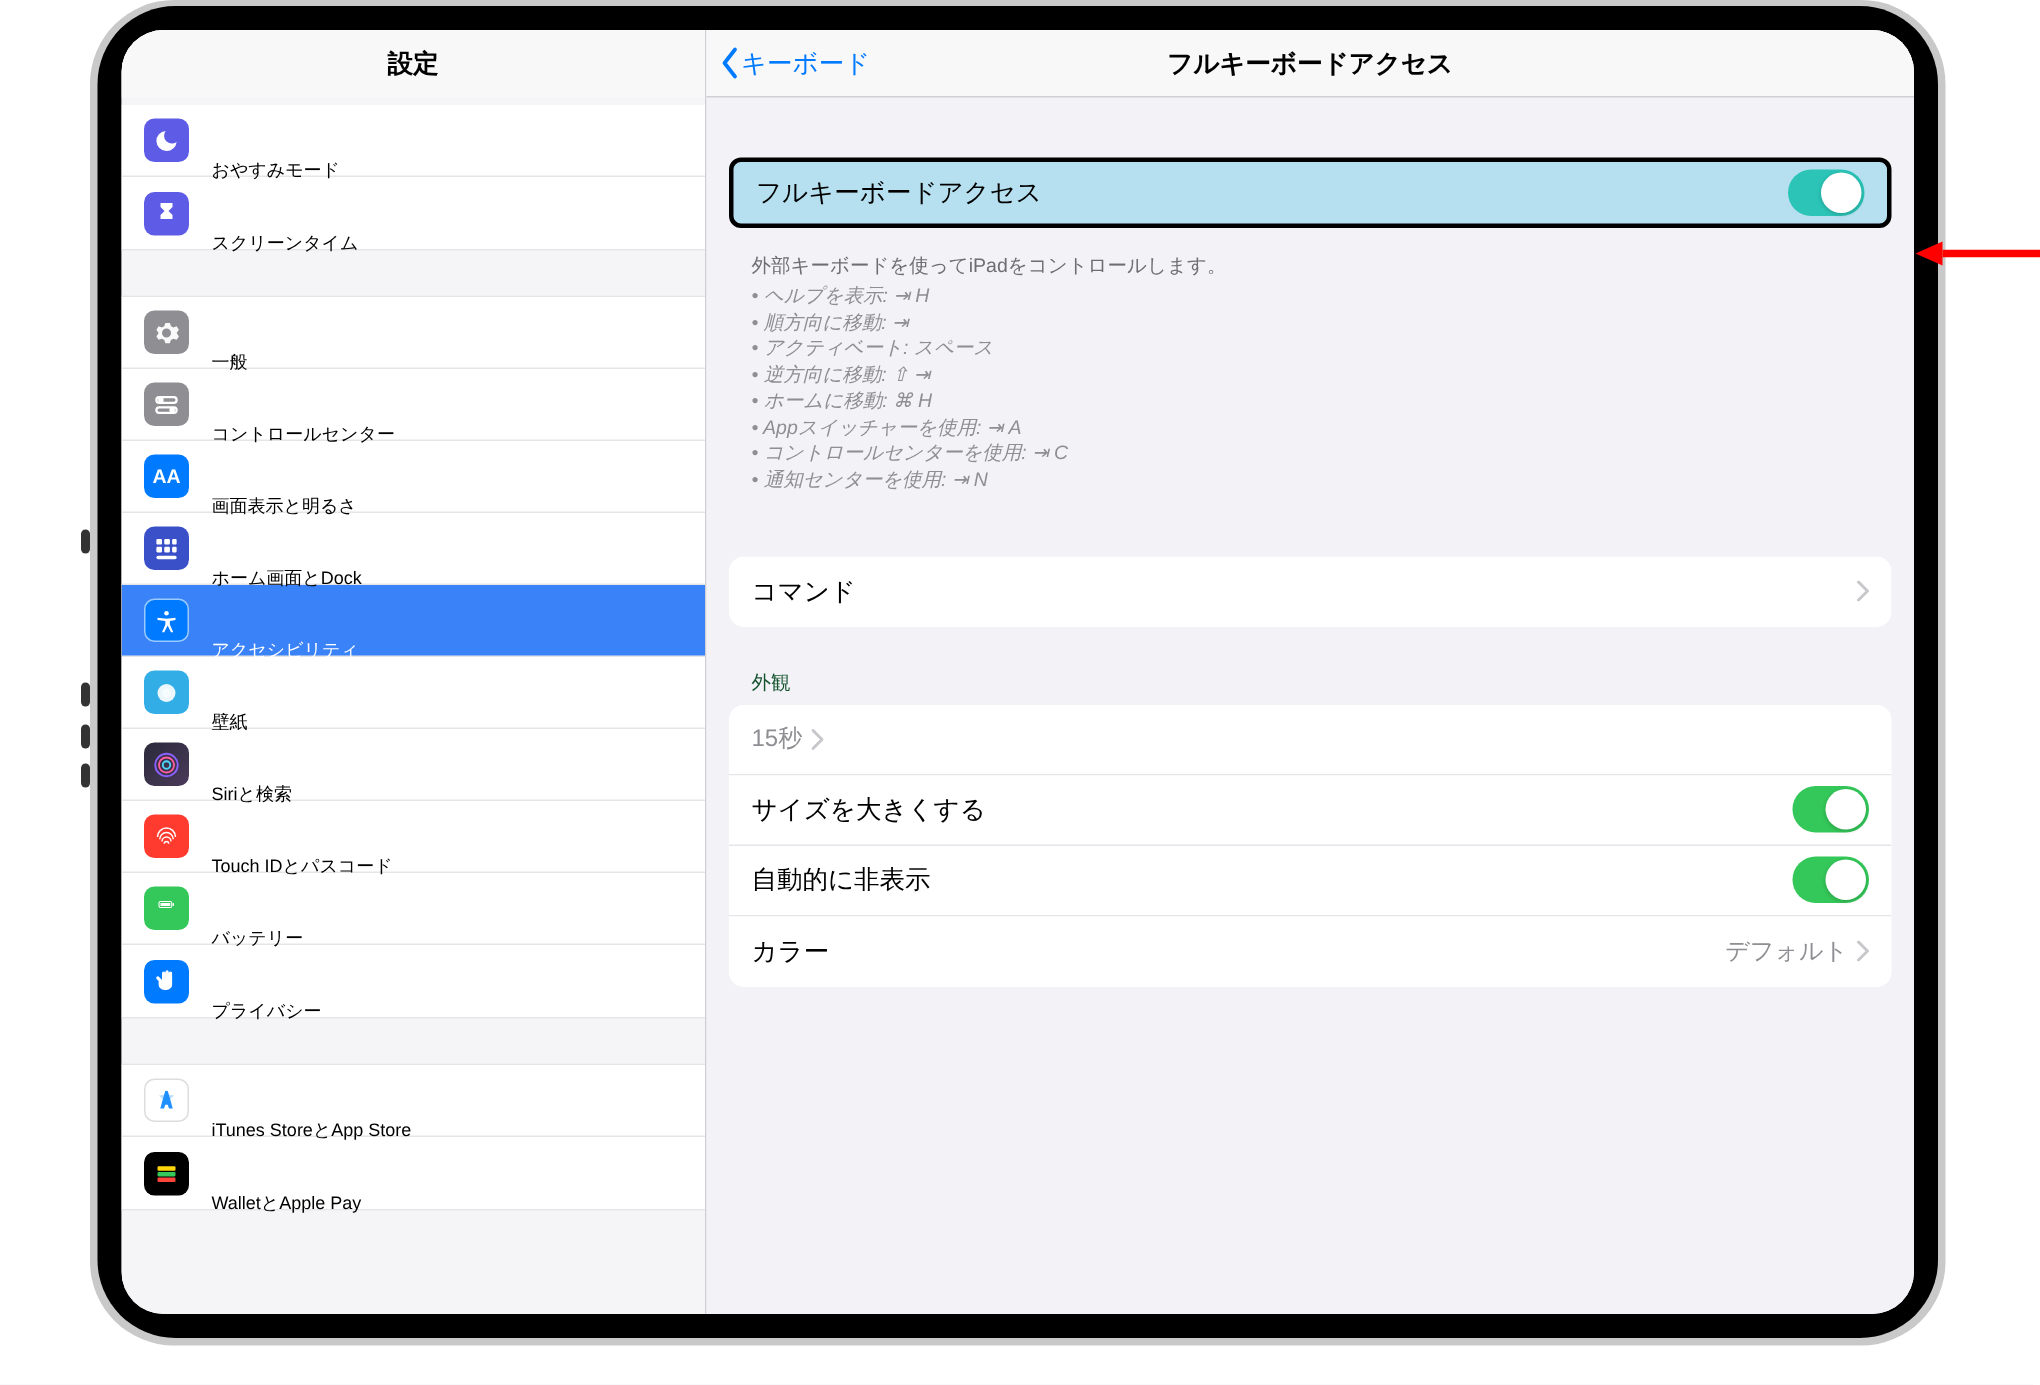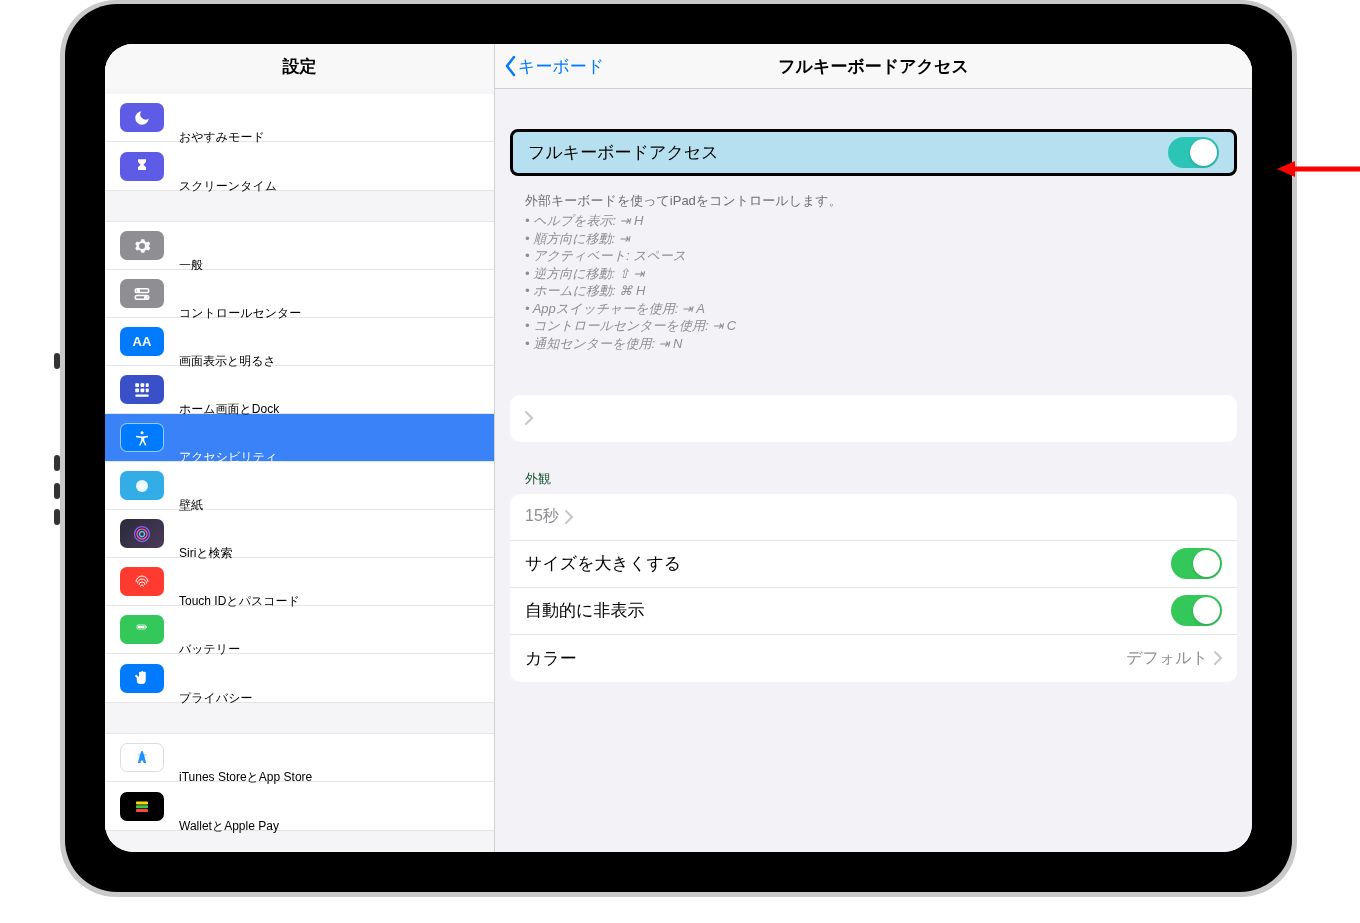--- a/index.html
+++ b/index.html
@@ -15,21 +15,21 @@
     left: 60px; top: 0;
     width: 1237px; height: 897px;
     background: #c9c9c9;
     border-radius: 56px;
     padding: 4px 5px 5px 5px;
   }
   .device-inner {
     width: 100%; height: 100%;
     background: #000;
     border-radius: 52px;
-    padding: 40px;
+    padding: 16px;
   }
   .side-btn {
     position: absolute;
     background: #b8b8b8;
     border-radius: 4px;
   }
   .btn-top1 { left: 152px; top: -4px; width: 40px; height: 6px; }
   .btn-top2 { left: 200px; top: -4px; width: 40px; height: 6px; }
   .btn-left1 { left: 54px; top: 353px; width: 6px; height: 16px; background:#333;}
   .btn-left2 { left: 54px; top: 455px; width: 6px; height: 16px; background:#333;}
@@ -73,21 +73,21 @@
     align-items: center;
     height: 48px;
     padding: 0 15px;
     border-bottom: 1px solid #e5e5e9;
     background: #fff;
     cursor: pointer;
   }
   .row:last-child { border-bottom: none; }
   .row.selected { background: #3a82f7; color: #fff; }
   .row .icon-box {
-    width: 44px; height: 29px;
+    width: 30px; height: 29px;
     border-radius: 7px;
     margin-right: 15px;
     display: flex;
     align-items: center;
     justify-content: center;
     font-size: 16px;
     color: #fff;
     flex-shrink: 0;
   }
   .row .label { font-size: 12px; margin-top: 40px; }
@@ -399,20 +399,21 @@
               <li>Appスイッチャーを使用: ⇥ A</li>
               <li>コントロールセンターを使用: ⇥ C</li>
               <li>通知センターを使用: ⇥ N</li>
             </ul>
           </div>
 
           <div style="height:22px"></div>
 
           <div class="cell-group">
             <div class="cell">
+              <span class="cell-label">コマンド</span>
               <svg class="chev" viewBox="0 0 8 14">
                   <path d="M1 1l6 6-6 6" fill="none" stroke="#c7c7cc" stroke-width="2" stroke-linecap="round"></path>
                 </svg>
             </div>
           </div>
 
           <div class="section-header">外観</div>
 
           <div class="cell-group">
             <div class="cell">

